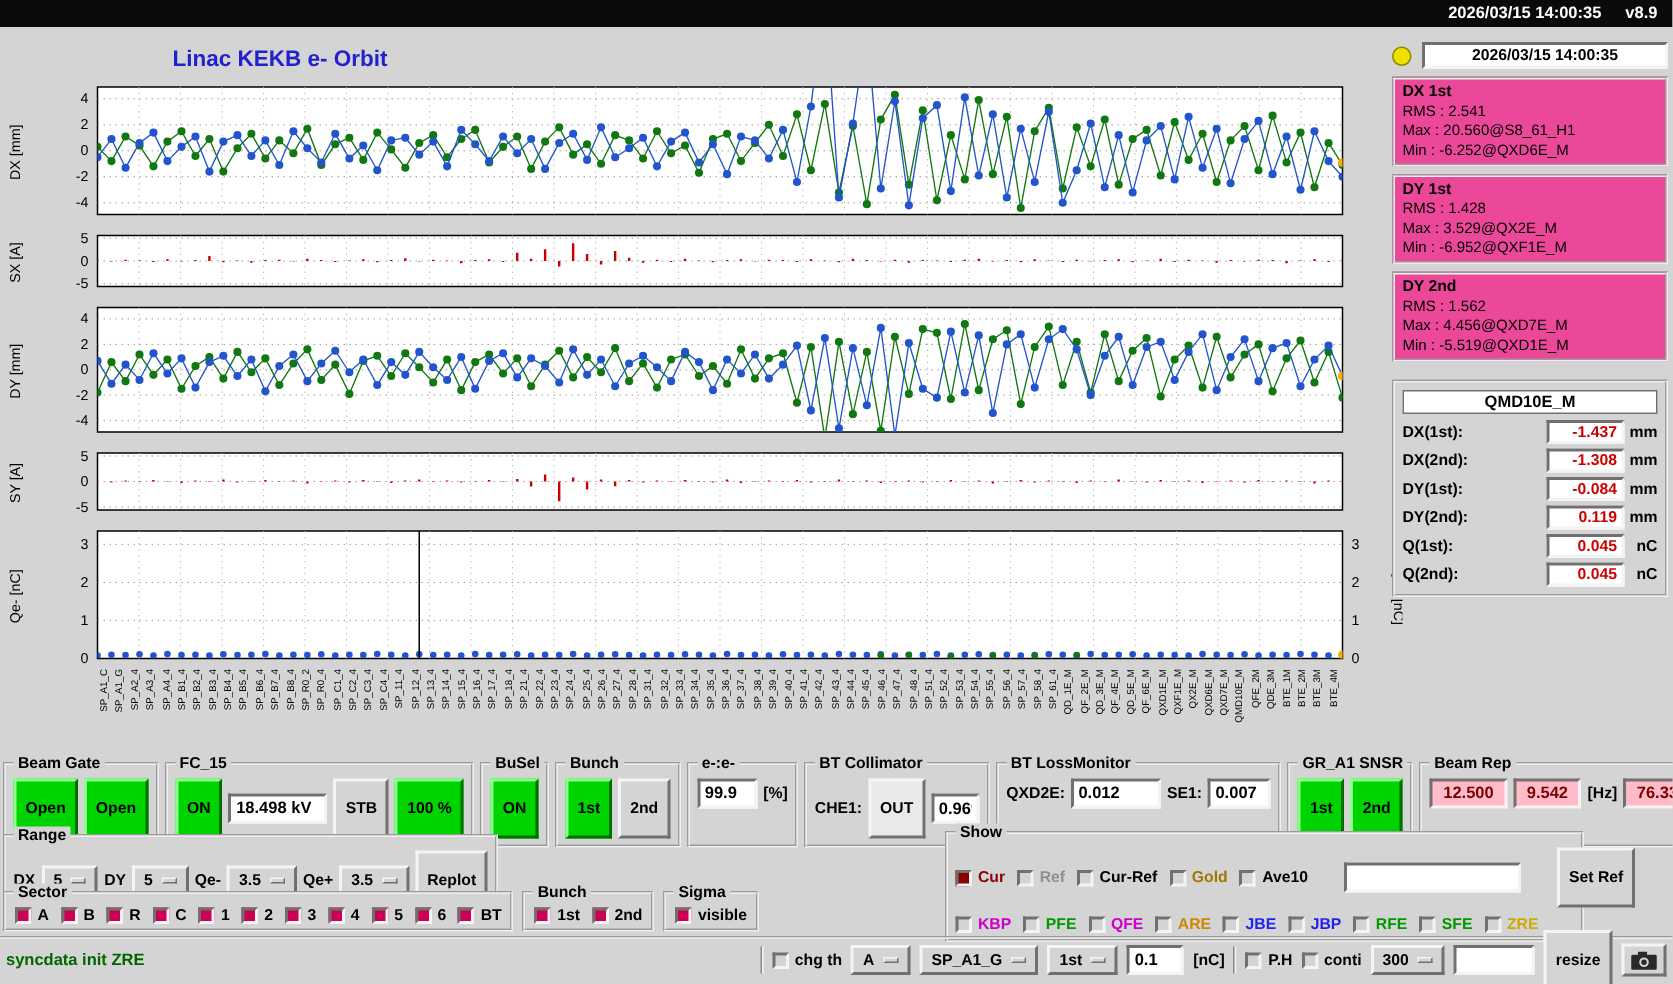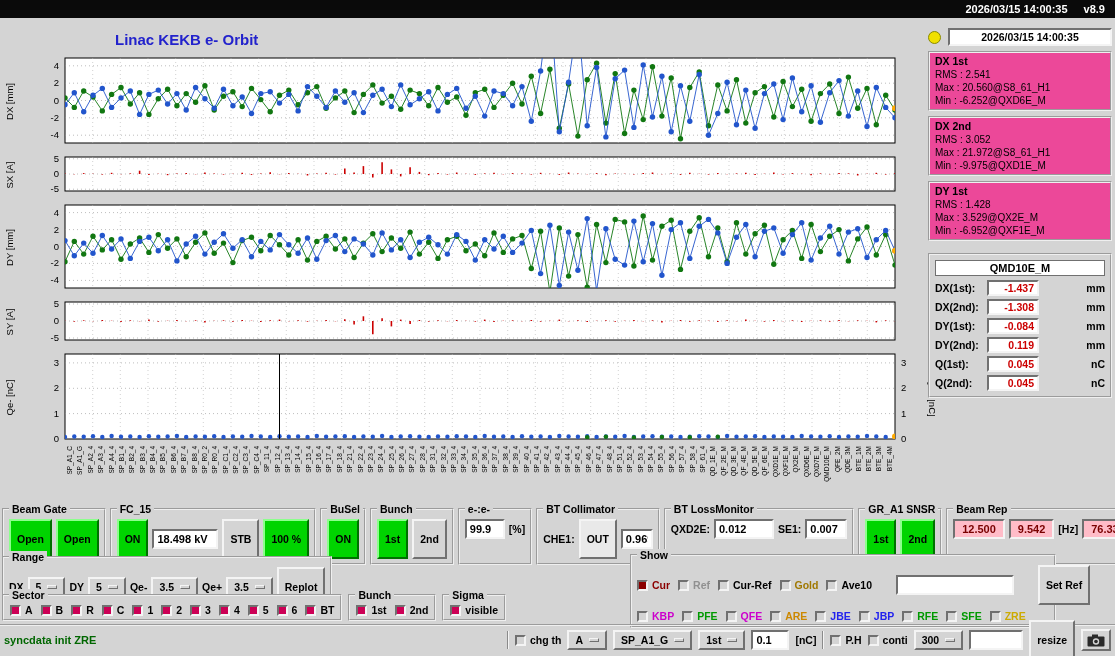--- a/index.html
+++ b/index.html
@@ -57,21 +57,21 @@
   .mon-title {
     background:#fff; border:1px solid #707070; text-align:center;
     font-weight:bold; font-size:11px; padding:1px 0; margin-bottom:4px;
   }
   .mon-row { display:flex; align-items:center; margin-top:3px; font-size:10.5px; font-weight:bold; }
   .mon-row .mon-label { flex:1; }
   .mon-val {
     width:52px; background:#fff; border:2px solid; border-color:#707070 #f4f4f4 #f4f4f4 #707070;
     color:#cc0000; font-weight:bold; font-size:10.5px; text-align:right; padding:0 3px;
   }
-  .mon-unit { width:22px; text-align:right;margin-left:44px; }
+  .mon-unit { width:22px; text-align:right; }
 
   
   .frame { position:relative; border:2px groove #efefef; padding:9px 5px 4px; background:#d4d4d4; }
   .frame-label {
     position:absolute; top:-7px; left:5px; background:#d4d4d4; padding:0 3px;
     font-size:10.5px; font-weight:bold; white-space:nowrap;
   }
   .btn {
     display:inline-block; font-size:10.5px; font-weight:bold; padding:11px 6px; line-height:14px;
     background:#d4d4d4; border:2px solid; border-color:#f4f4f4 #707070 #707070 #f4f4f4;
@@ -1114,30 +1114,30 @@
     <span class="datebox">2026/03/15 14:00:35</span>
   </div>
   <div id="stats-boxes">
       <div class="stat-box">
         <div class="stat-title">DX 1st</div>
         <div>RMS : 2.541</div>
         <div>Max : 20.560@S8_61_H1</div>
         <div>Min : -6.252@QXD6E_M</div>
       </div>
       <div class="stat-box">
-        <div class="stat-title">DX 2nd</div>
-        <div>RMS : 3.052</div>
-        <div>Max : 21.972@S8_61_H1</div>
-        <div>Min : -9.975@QXD1E_M</div>
-      </div>
-      <div class="stat-box">
         <div class="stat-title">DY 1st</div>
         <div>RMS : 1.428</div>
         <div>Max : 3.529@QX2E_M</div>
         <div>Min : -6.952@QXF1E_M</div>
+      </div>
+      <div class="stat-box">
+        <div class="stat-title">DY 2nd</div>
+        <div>RMS : 1.562</div>
+        <div>Max : 4.456@QXD7E_M</div>
+        <div>Min : -5.519@QXD1E_M</div>
       </div>
     </div>
   <div class="monitor">
     <div class="mon-title">QMD10E_M</div>
     <div id="monitor-rows">
         <div class="mon-row">
           <span class="mon-label">DX(1st):</span>
           <span class="mon-val">-1.437</span>
           <span class="mon-unit">mm</span>
         </div>

